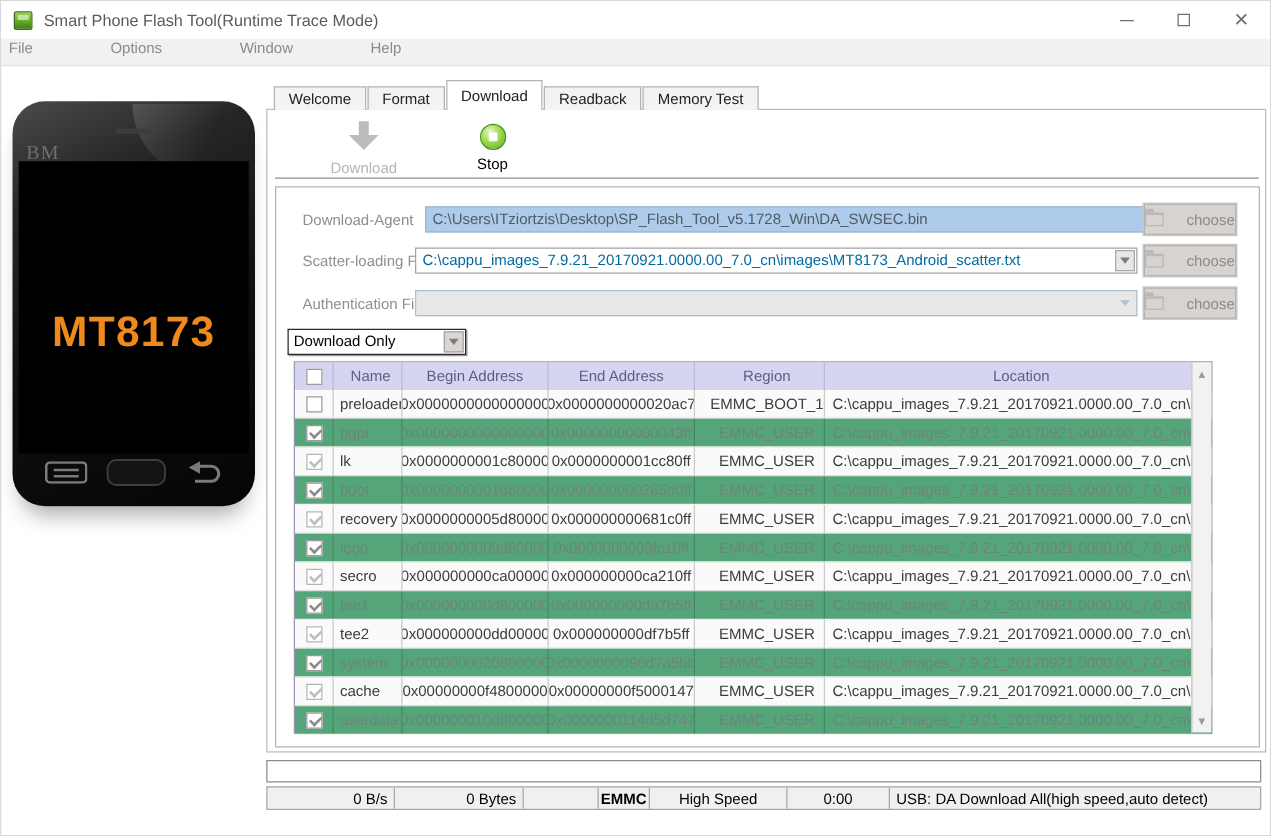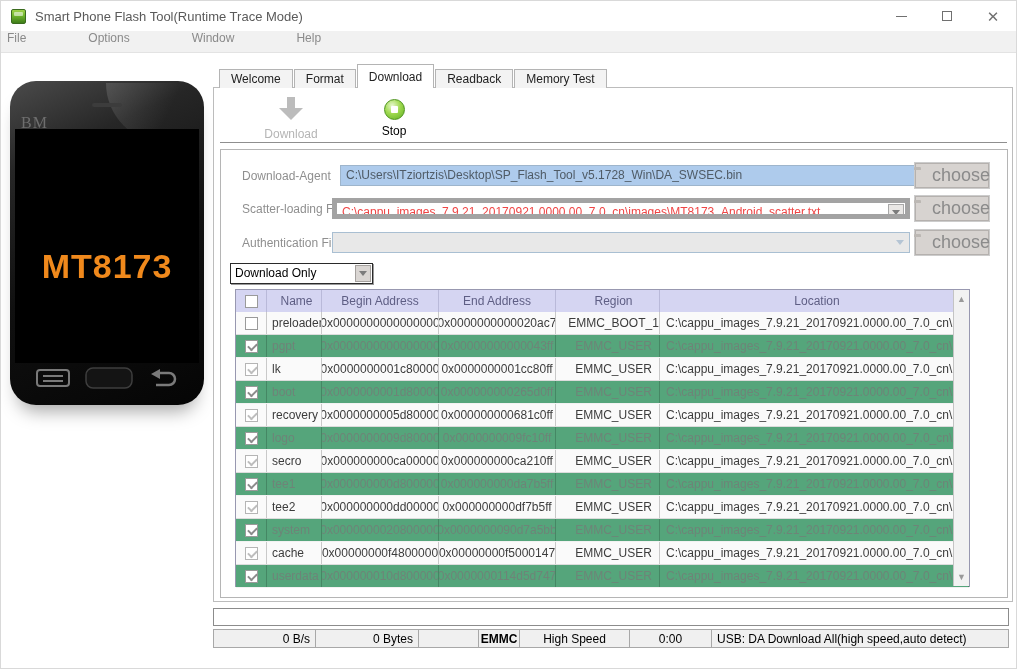--- a/index.html
+++ b/index.html
@@ -55,31 +55,31 @@
   .stop-icon::after { content:""; position:absolute; left:6px; top:6px; width:7px; height:7px; background:#fff; border-radius:1px; }
   .toolbar-sep { position:absolute; left:219px; top:141px; width:787px; height:0; border-top:1px solid #8f8f8f; }
 
   
   .groupbox { position:absolute; left:219px; top:148px; width:788px; height:449px; border:1px solid #b5b5b5; background:#fff; }
 
   .form-label { position:absolute; font-size:12px; color:#8f8f8f; }
   .field { position:absolute; left:330px; width:578px; height:21px; font-size:12px; line-height:19px; padding:0 5px;
            white-space:nowrap; overflow:hidden; }
   .field-agent { background:#aecbec; border:1px solid #9eb5cc; color:#4f5b66; }
-  .combo { border:5px solid #a3a3a3; background:#fff; color:#ef4444; }
+  .combo { border:1px solid #a3a3a3; background:#fff; color:#0369a1; }
   .combo-arrow { position:absolute; right:1px; top:1px; width:16px; height:17px; background:#e9e7e5; border:1px solid #a8a8a8;
                  display:flex; align-items:center; justify-content:center; }
   .combo-arrow::after { content:""; width:0; height:0; border-left:4px solid transparent; border-right:4px solid transparent; border-top:5px solid #7c7c7c; }
   .combo-disabled { background:#e8e8e8; border:1px solid #a9bfd2; }
   .combo-arrow.flat { background:transparent; border:none; }
   .combo-arrow.flat::after { border-top-color:#b4c4d4; }
 
   .choose-btn { position:absolute; left:694px; width:74px; height:25px; background:#d7d3d0; border:1px solid #b5b1ae;
                 box-shadow:0 0 0 1px #ccc; display:flex; align-items:center; justify-content:center; gap:18px;
-                font-size:18px; color:#8b8b8b; }
+                font-size:12px; color:#8b8b8b; }
   .folder-ico { width:15px; height:11px; background:#bcb8b4; border-radius:1px; position:relative; }
   .folder-ico::before { content:""; position:absolute; left:0; top:-3px; width:7px; height:3px; background:#bcb8b4; border-radius:1px 1px 0 0; }
   .folder-ico::after { content:""; position:absolute; left:1px; top:2px; right:1px; bottom:1px; background:#d7d3d0; border-radius:1px; }
 
   .mode-select { position:absolute; left:9px; top:113px; width:143px; height:21px; background:#fff; border:1px solid #2a2a2a;
                  box-shadow:1px 1px 0 #9a9a9a; font-size:12px; line-height:19px; padding-left:4px; color:#000; }
   .mode-select .combo-arrow { background:#dad6d3; border:1px solid #a5a19e; }
 
   
   .ptable { position:absolute; left:14px; top:139px; width:735px; height:298px; border:1px solid #9898b0; background:#fff; display:flex; flex-direction:column; }

